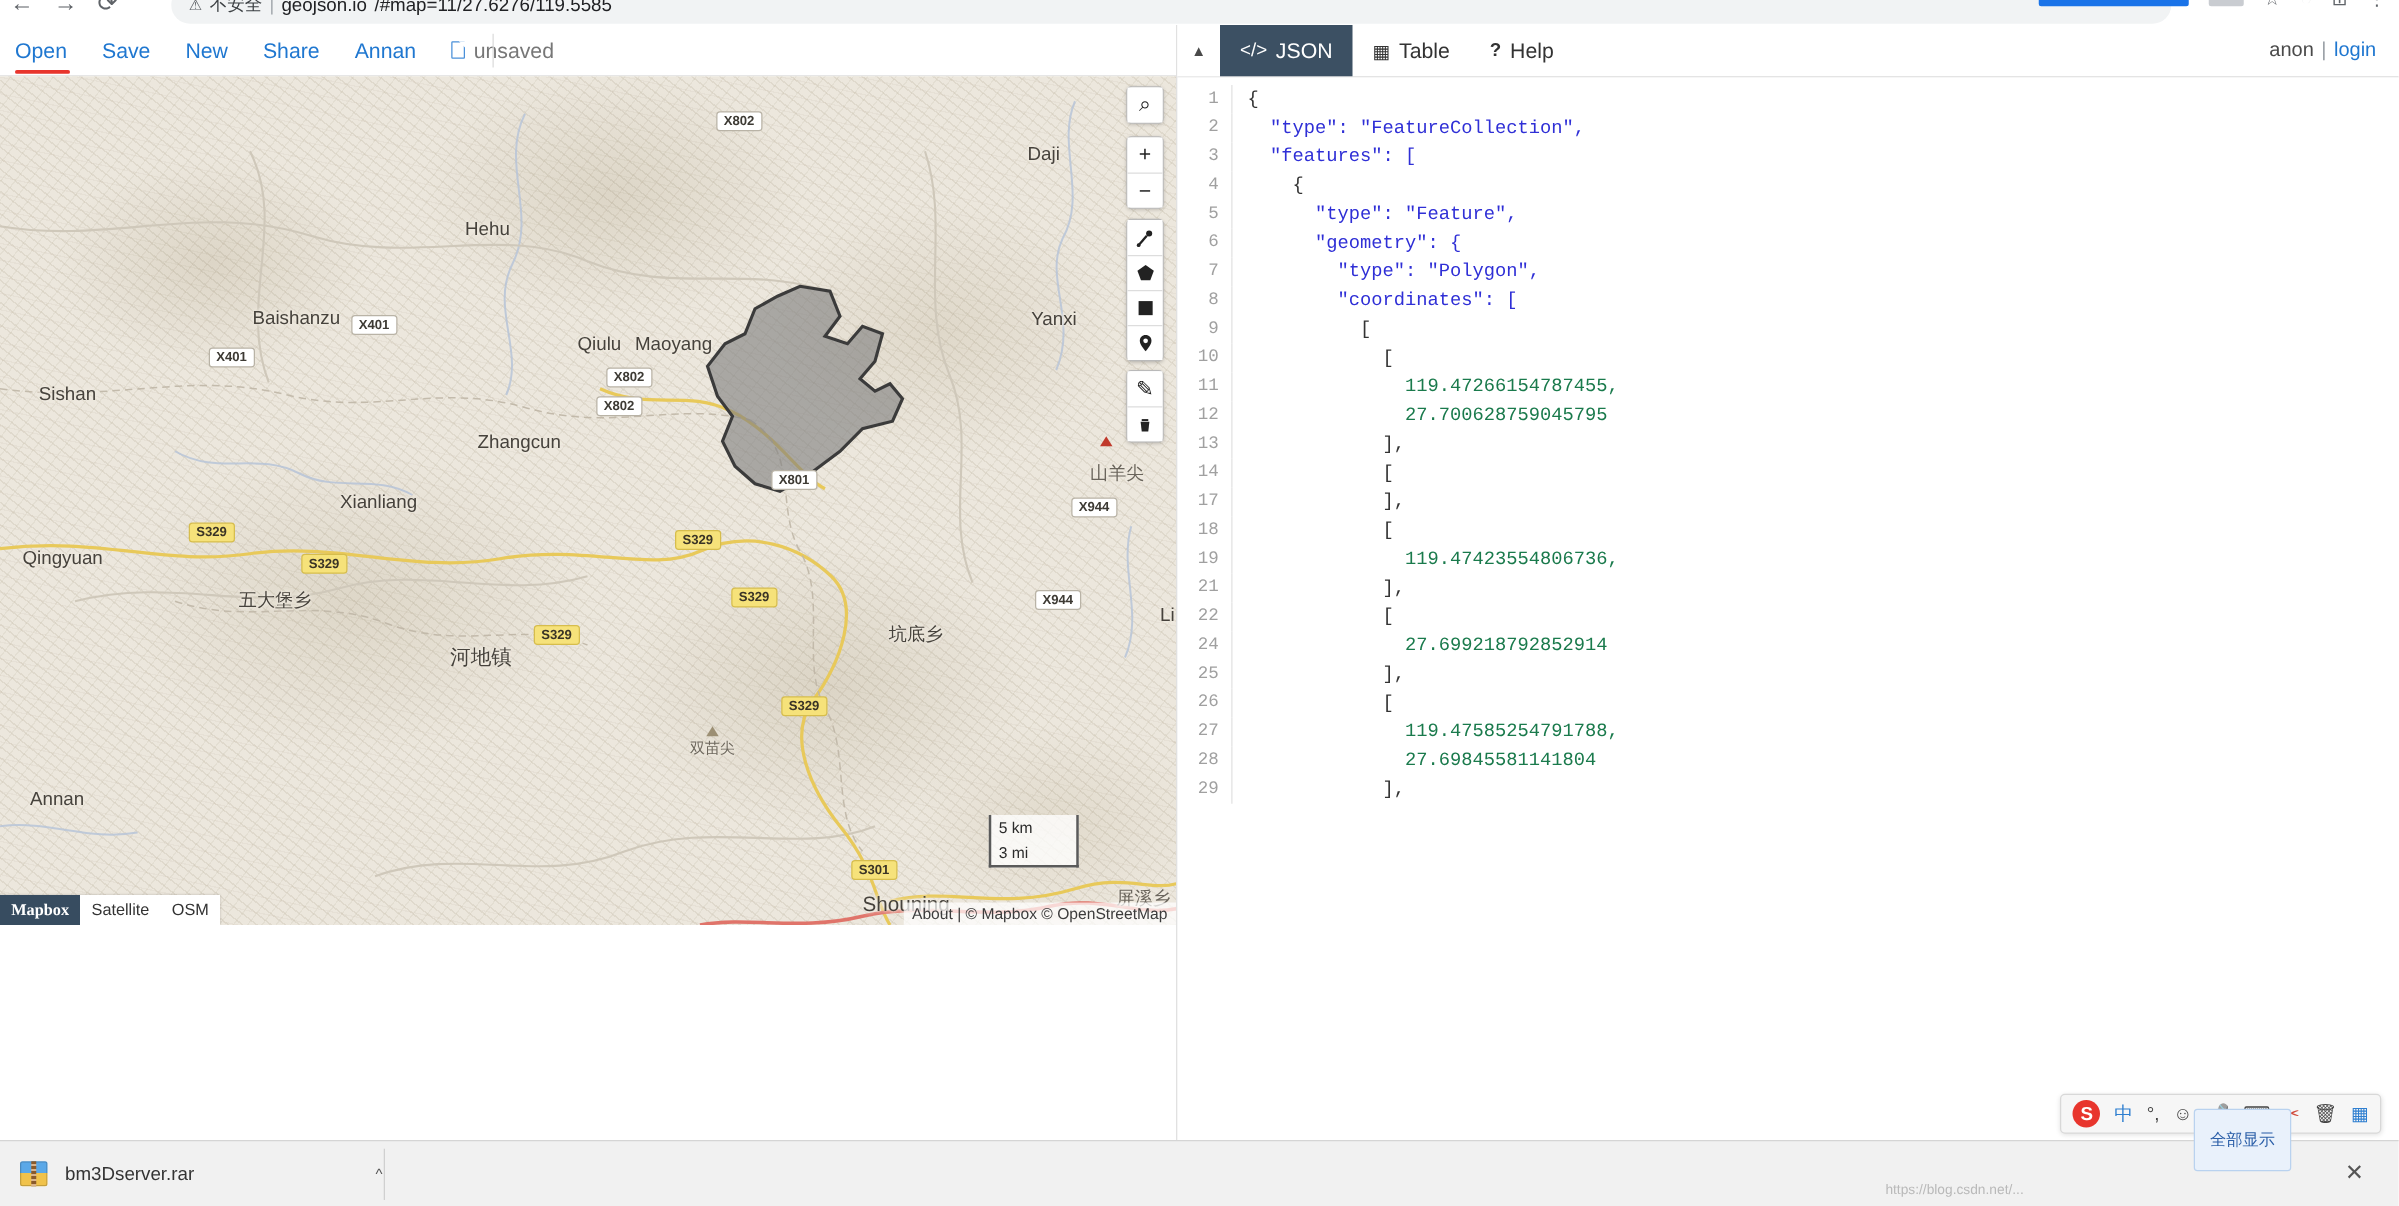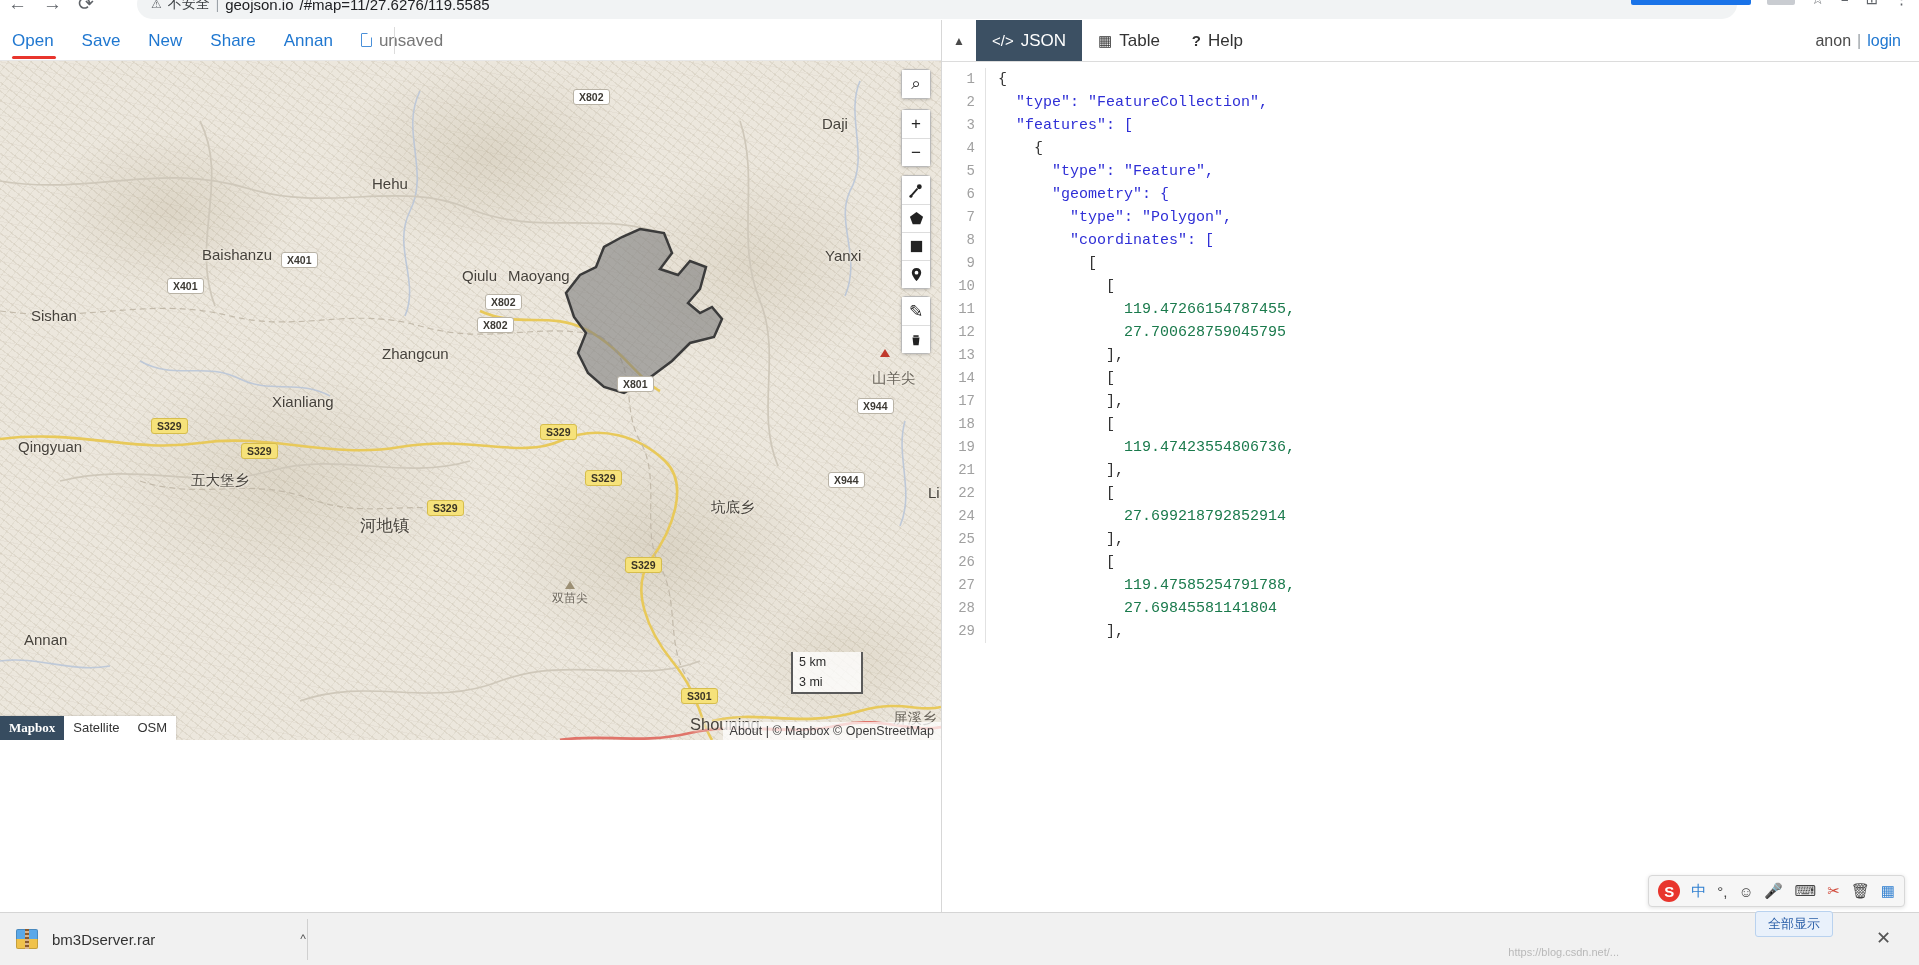--- a/index.html
+++ b/index.html
@@ -222,21 +222,21 @@
     width: 22px; height: 22px; border-radius: 50%; background: #e8352d; color: #fff;
     font-size: 15px; font-weight: bold; display: flex; align-items: center; justify-content: center;
   }
   .ime-i { font-size: 15px; color: #444; }
   .ime-i.blue { color: #2f7fd0; }
   .ime-i.red { color: #d14b3c; }
 
   .showall {
     position: absolute; right: 86px; bottom: 28px;
     background: #e9f1fb; border: 1px solid #b9d2ef; color: #2b5fa8;
-    font-size: 13px; padding: 3px 12px; border-radius: 3px;
+    font-size: 13px; padding: 15px 12px; border-radius: 3px;
   }
   .wm {
     position: absolute; right: 300px; bottom: 7px; font-size: 11px; color: #b9b9b9;
   }
 
   .sel-poly-fill { fill: #808080; fill-opacity: .62; stroke: #3b3b3b; stroke-width: 2.5; }
 </style>
 </head>
 <body>
 

